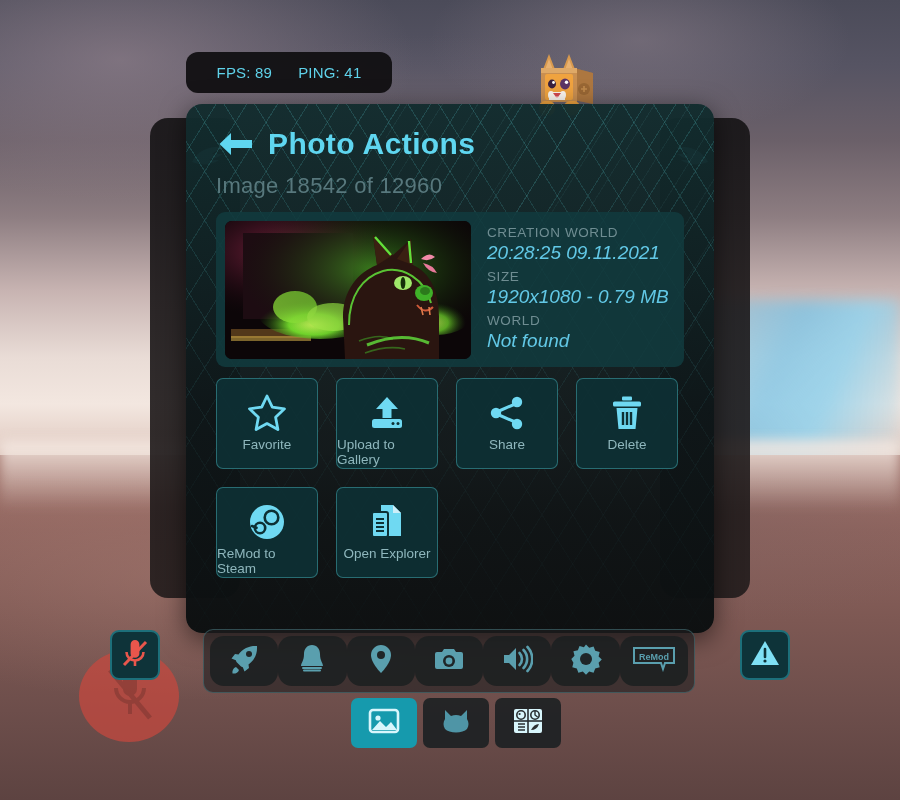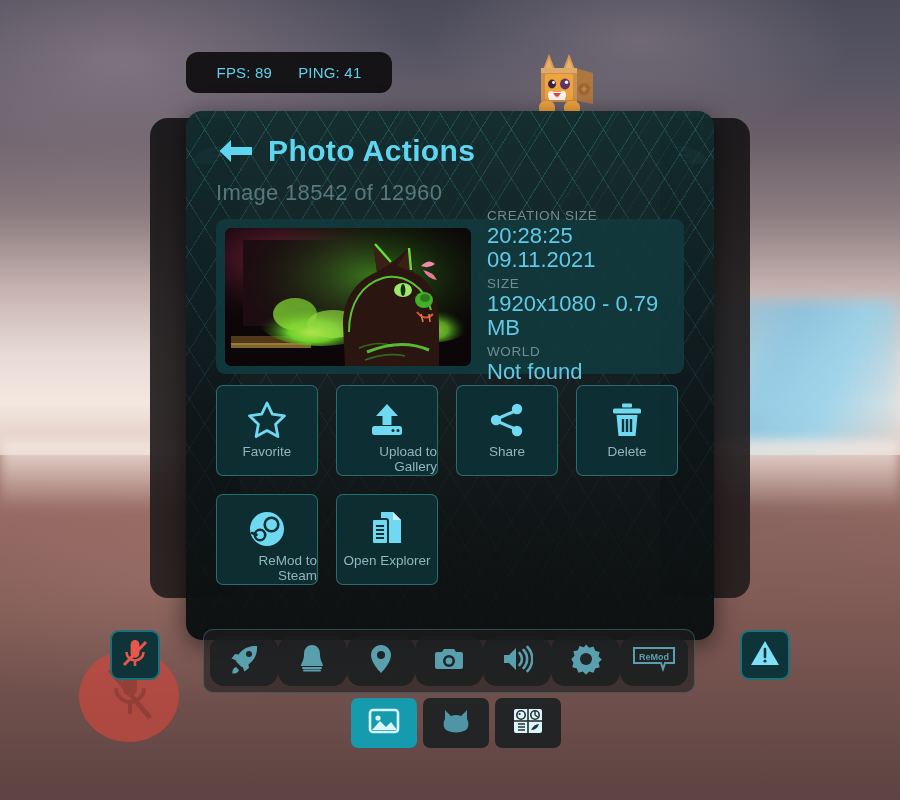--- a/index.html
+++ b/index.html
@@ -61,21 +61,21 @@
   }
   .stat-bar span {
     color: #5fd2ea; font-size: 15px; letter-spacing: .2px;
   }
 
   
   .mascot { position: absolute; left: 519px; top: 48px; width: 82px; height: 72px; }
 
   
   .menu-panel {
-    position: absolute; left: 186px; top: 111px; width: 528px; height: 529px;
+    position: absolute; left: 186px; top: 104px; width: 528px; height: 529px;
     border-radius: 16px; overflow: hidden;
     background:
       linear-gradient(to bottom, rgba(18,44,46,.97) 0%, rgba(16,34,36,.97) 28%, rgba(14,22,24,.97) 58%, rgba(12,15,16,.98) 100%);
     box-shadow: 0 6px 26px rgba(0,0,0,.55);
   }
   .menu-grid {
     position: absolute; inset: 0;
     background-image:
       repeating-linear-gradient(58deg,  rgba(90,210,215,.20) 0 1px, rgba(0,0,0,0) 1px 26px),
       repeating-linear-gradient(-58deg, rgba(90,210,215,.20) 0 1px, rgba(0,0,0,0) 1px 26px);
@@ -109,40 +109,40 @@
   .thumb {
     width: 246px; height: 138px; border-radius: 7px; flex: none; overflow: hidden;
     position: relative; background: #0b0608;
   }
   .thumb svg { display: block; width: 100%; height: 100%; }
   .meta { padding-left: 16px; }
   .meta-label {
     color: #6f8d92; font-size: 13.5px; letter-spacing: .6px; line-height: 17px;
   }
   .meta-value {
-    color: #62c8e6; font-size: 22px; line-height: 24px; margin-bottom: 3px;
+    color: #62c8e6; font-size: 19px; line-height: 24px; margin-bottom: 3px; font-style: italic;
   }
 
   
   .actions-title {
     color: #55767a; font-size: 22px; margin-top: 14px; letter-spacing: .3px;
   }
   .action-grid {
     display: grid; grid-template-columns: repeat(4, 102px); gap: 18px;
     margin-top: 11px;
   }
   .action-btn {
     height: 91px; border-radius: 7px;
     background: rgba(13,48,52,.92); border: 1px solid rgba(46,120,126,.85);
     display: flex; flex-direction: column; align-items: center; justify-content: flex-start;
     padding-top: 12px; cursor: pointer;
   }
   .action-btn .ico { height: 44px; display: flex; align-items: center; justify-content: center; }
   .action-btn .lbl {
-    color: #8fb7bd; font-size: 13.5px; text-align: right; line-height: 15px; margin-top: 2px;
+    color: #8fb7bd; font-size: 13.5px; text-align: left; line-height: 15px; margin-top: 2px;
   }
 
   
   .toolbar {
     position: absolute; left: 203px; top: 629px; width: 492px; height: 64px;
     background: rgba(33,31,32,.62);
     border: 1px solid rgba(70,120,125,.55);
     border-radius: 10px;
     display: flex; align-items: center; justify-content: space-between;
     padding: 0 6px;
@@ -312,21 +312,21 @@
             <path d="M192 84 q8 10 16 2" stroke="#d05a3a" stroke-width="2" fill="none"></path>
             <path d="M196 86 l2 8 M204 86 l1 8" stroke="#e07a4a" stroke-width="1.6"></path>
 
             <path d="M196 38 q8 -8 14 -2 q-6 5 -14 2 z" fill="#f08aa8"></path>
             <path d="M198 42 q10 2 14 10 q-9 -1 -14 -10 z" fill="#e8799a"></path>
 
             <path d="M142 124 q34 -14 62 -2" stroke="#63e23c" stroke-width="3" fill="none" opacity=".8"></path>
           </svg>
         </div>
         <div class="meta">
-          <div class="meta-label">CREATION SIZE</div>
+          <div class="meta-label">CREATION WORLD</div>
           <div class="meta-value">20:28:25 09.11.2021</div>
           <div class="meta-label">SIZE</div>
           <div class="meta-value">1920x1080 - 0.79 MB</div>
           <div class="meta-label">WORLD</div>
           <div class="meta-value">Not found</div>
         </div>
       </div>
 
       <div class="action-grid">
 

